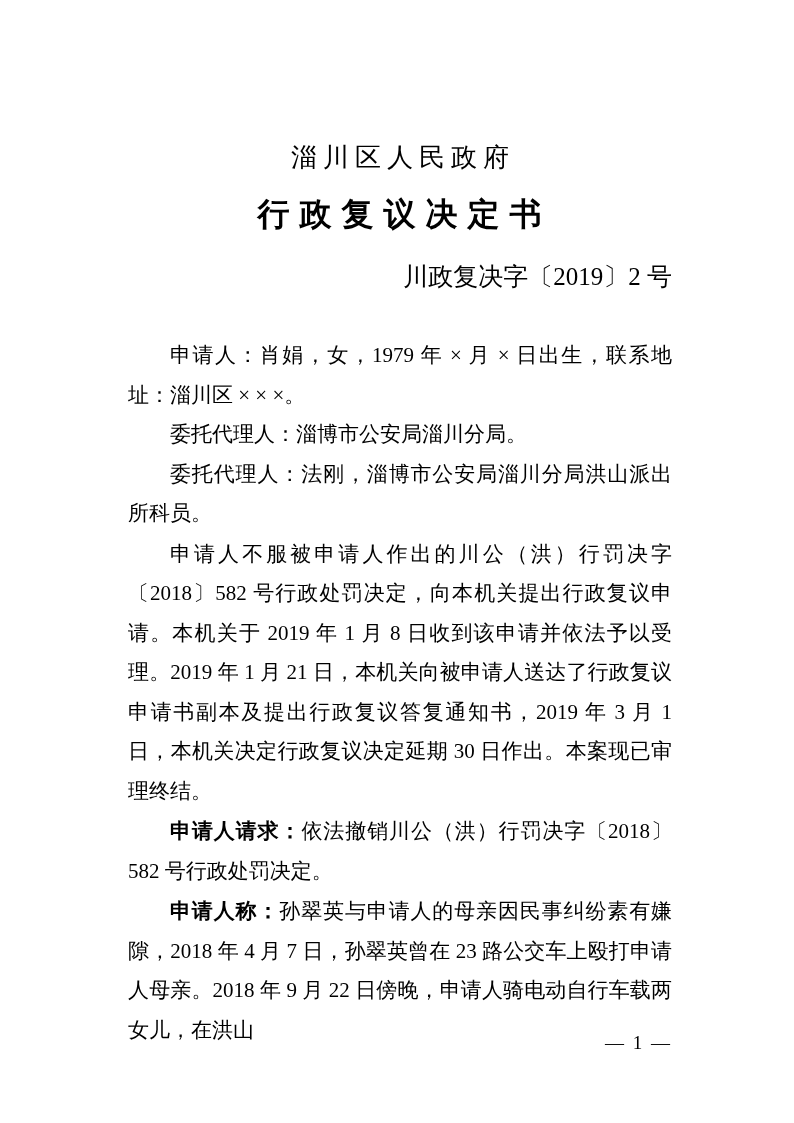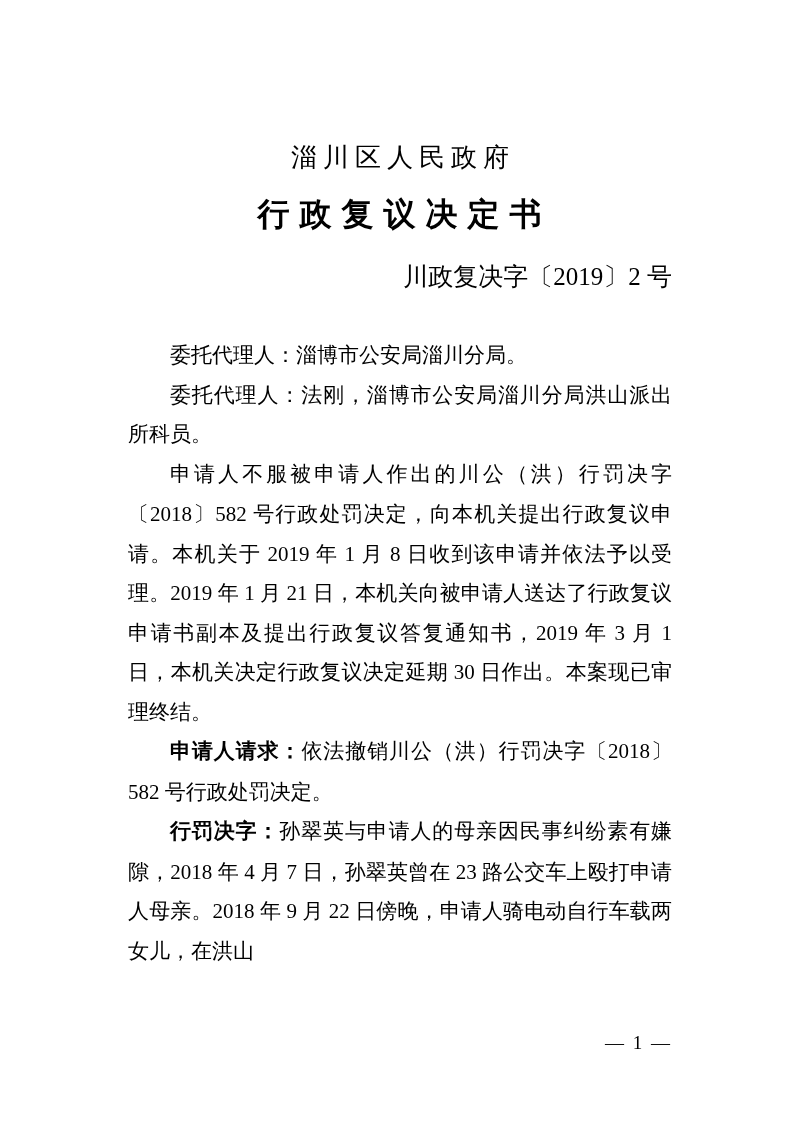--- a/index.html
+++ b/index.html
@@ -51,21 +51,21 @@
   }
   .parties p,
   .main-text p {
     margin: 0;
     line-height: 39.5px;
     text-align: justify;
     text-indent: 2em;
   }
   .hei {
     font-weight: 700;
-    font-family: Liberation Mono, monospace;
+    font-family: Liberation Sans, sans-serif;
   }
   .page-number {
     position: absolute;
     top: 1030px;
     right: 100px;
     font-size: 19px;
     line-height: 26px;
     letter-spacing: 2px;
     white-space: nowrap;
   }
@@ -75,25 +75,26 @@
 
 <div class="page">
 
   <div class="agency">淄川区人民政府</div>
 
   <h1 class="doc-title">行 政 复 议 决 定 书</h1>
 
   <div class="doc-number">川政复决字〔2019〕2 号</div>
 
   <div class="parties">
+    <p>申请人：肖娟，女，1979 年 × 月 × 日出生，联系地址：淄川区 × × ×。</p>
     <p>委托代理人：淄博市公安局淄川分局。</p>
     <p>委托代理人：法刚，淄博市公安局淄川分局洪山派出所科员。</p>
   </div>
 
   <div class="main-text">
     <p><span class="hei"></span><span>申请人不服被申请人作出的川公（洪）行罚决字〔2018〕582 号行政处罚决定，向本机关提出行政复议申请。本机关于 2019 年 1 月 8 日收到该申请并依法予以受理。2019 年 1 月 21 日，本机关向被申请人送达了行政复议申请书副本及提出行政复议答复通知书，2019 年 3 月 1 日，本机关决定行政复议决定延期 30 日作出。本案现已审理终结。</span></p>
     <p><span class="hei">申请人请求：</span><span>依法撤销川公（洪）行罚决字〔2018〕582 号行政处罚决定。</span></p>
-    <p><span class="hei">行罚决字：</span><span>孙翠英与申请人的母亲因民事纠纷素有嫌隙，2018 年 4 月 7 日，孙翠英曾在 23 路公交车上殴打申请人母亲。2018 年 9 月 22 日傍晚，申请人骑电动自行车载两女儿，在洪山</span></p>
+    <p><span class="hei">申请人称：</span><span>孙翠英与申请人的母亲因民事纠纷素有嫌隙，2018 年 4 月 7 日，孙翠英曾在 23 路公交车上殴打申请人母亲。2018 年 9 月 22 日傍晚，申请人骑电动自行车载两女儿，在洪山</span></p>
   </div>
 
   <div class="page-number">— 1 —</div>
 
 </div>
 
 </body></html>

